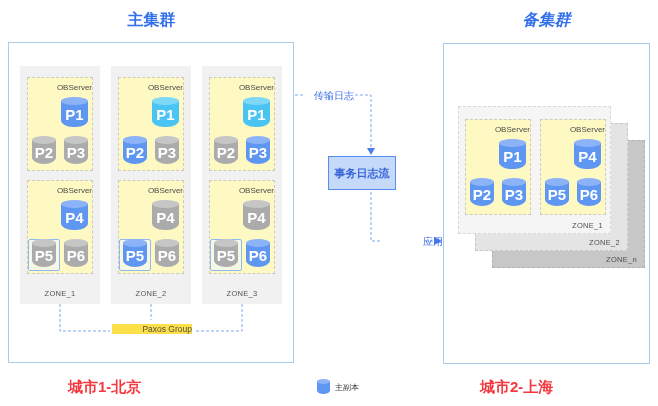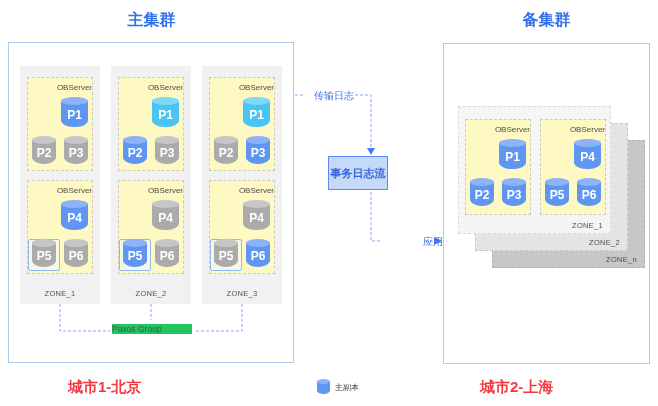--- a/index.html
+++ b/index.html
@@ -2,56 +2,56 @@
 <html style="--accent: #3370EB; --red: #F5383F; --flow-line: #6D9BF2; --flow-text: #3D6FE8; --box-border: #AACBE9; --blue-body: #5E96F2; --blue-top: #8CB3F7; --cyan-body: #4AC4F3; --cyan-top: #7ED8F7; --gray-body: #ABABAC; --gray-top: #C6C6C7; --stream-fill: #C5DAF8; --stream-border: #5A8BF0; --stream-text: #3B66DB;"><head>
 <meta charset="utf-8">
 <style>
   html,body{margin:0;padding:0;}
   body{
     width:658px;height:406px;position:relative;overflow:hidden;
     background:#ffffff;font-family:"Liberation Sans","DejaVu Sans",sans-serif;
   }
   .cluster-title{position:absolute;top:10px;font-size:16px;font-weight:bold;color:var(--accent);text-align:center;}
   #title-primary{left:8px;width:287px;}
-  #title-standby{left:443px;width:207px;}
+  #title-standby{left:443px;width:207px;font-style:italic;}
 
   .cluster-box{position:absolute;background:#fff;border:1px solid var(--box-border);box-sizing:border-box;}
   #primary-box{left:8px;top:42px;width:286px;height:321px;}
   #standby-box{left:443px;top:43px;width:207px;height:321px;}
 
   
   #primary-zones{position:absolute;left:11px;top:23px;display:flex;gap:11px;}
   .zone-col{width:80px;height:238px;box-sizing:border-box;background:#F1F1F2;padding-top:11px;
             display:flex;flex-direction:column;align-items:center;}
   .server-box{width:66px;height:94px;box-sizing:border-box;background:#fef9c3;border:1px dashed #CACACB;
               display:flex;flex-direction:column;align-items:flex-end;margin-bottom:9px;flex:none;}
   .server-title{font-size:8px;color:#4A4A4C;margin-top:5px;}
   .cyl{position:relative;width:24px;height:24px;border-radius:0 0 12px 12px/0 0 7px 7px;
        background:var(--body);display:flex;align-items:center;justify-content:center;
-       color:#fff;font-weight:bold;font-size:12px;padding-top:1px;box-sizing:border-box;}
+       color:#fff;font-weight:bold;font-size:15px;padding-top:1px;box-sizing:border-box;}
   .cyl::before{content:"";position:absolute;top:-4px;left:0;right:0;height:8px;border-radius:50%;background:var(--top);}
   .cyl.blue{--body:var(--blue-body);--top:var(--blue-top);}
   .cyl.cyan{--body:var(--cyan-body);--top:var(--cyan-top);}
   .cyl.gray{--body:var(--gray-body);--top:var(--gray-top);}
   .cyl.big{width:27px;height:26px;margin-top:5px;}
   .cyl-row{display:flex;margin-top:5px;}
   .slot{display:inline-flex;padding:3px;border:1px solid transparent;}
   .slot.hl{border:1px solid #8FB9F4;background:rgba(240,247,255,0.55);border-radius:2px;}
   .zone-label{font-size:7.5px;color:#535355;margin-top:6px;letter-spacing:0.3px;}
 
   #paxos-svg{position:absolute;left:0;top:0;pointer-events:none;}
-  #paxos-label{position:absolute;left:103px;top:281px;width:80px;text-align:left;
-               font-size:8.5px;color:#4F4F51;background:#22c55e;}
+  #paxos-label{position:absolute;left:103px;top:281px;width:80px;text-align:right;
+               font-size:8.5px;color:#4F4F51;background:#fde047;}
 
   
   #flow-svg{position:absolute;left:295px;top:80px;pointer-events:none;}
   .flow-label{position:absolute;font-size:10px;font-weight:normal;color:var(--flow-text);text-align:right;}
   #label-transfer{left:308px;top:89px;width:46px;}
   #label-apply{left:381px;top:235px;width:46px;margin-left:36px;}
-  #stream-box{position:absolute;left:328px;top:156px;width:60px;height:34px;box-sizing:border-box;
+  #stream-box{position:absolute;left:328px;top:156px;width:68px;height:34px;box-sizing:border-box;
               background:var(--stream-fill);border:1px solid var(--stream-border);
               display:flex;align-items:center;justify-content:center;
               font-size:11px;font-weight:bold;color:var(--stream-text);}
 
   
   .zone-panel{position:absolute;width:153px;height:128px;box-sizing:border-box;}
   #zone-n-panel{left:48px;top:96px;background:#C7C7C8;border:1px dashed #B2B2B3;}
   #zone-2-panel{left:31px;top:79px;background:#E4E4E5;border:1px dashed #C8C8C9;}
   #zone-1-panel{left:14px;top:62px;background:#F5F5F6;border:1px dashed #DADADB;}
   .panel-label{position:absolute;right:7px;bottom:3px;font-size:7.5px;color:#4F4F51;letter-spacing:0.3px;}

